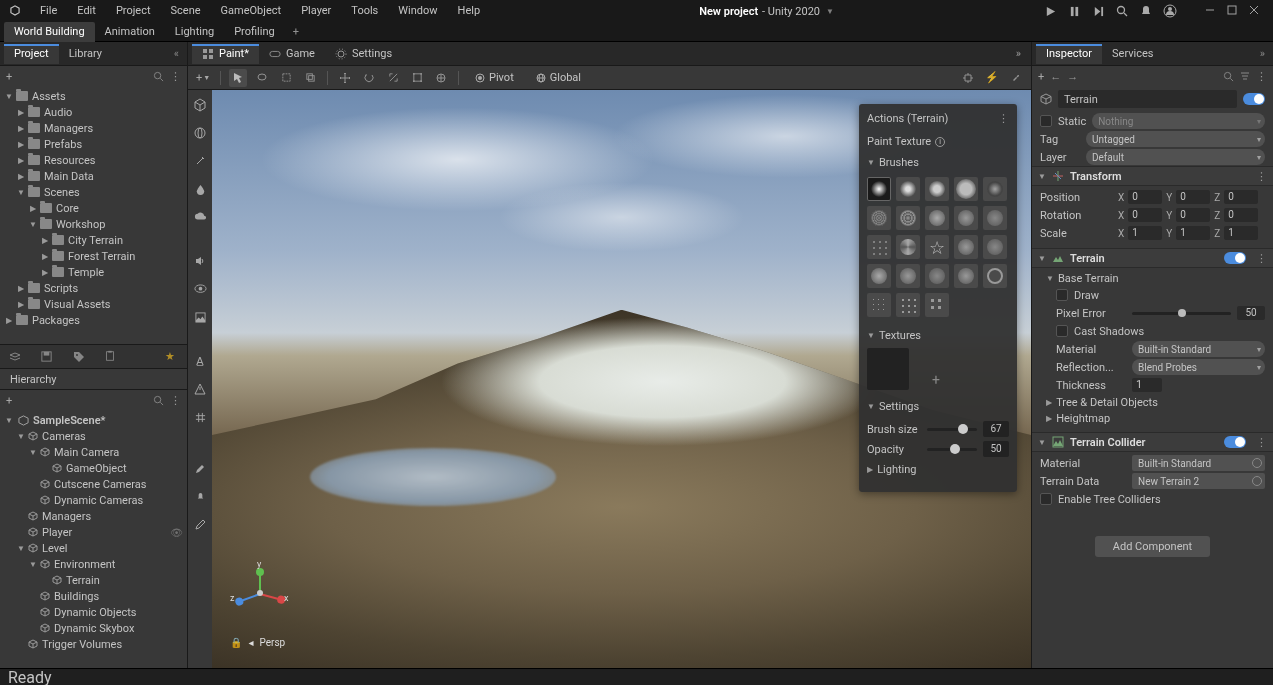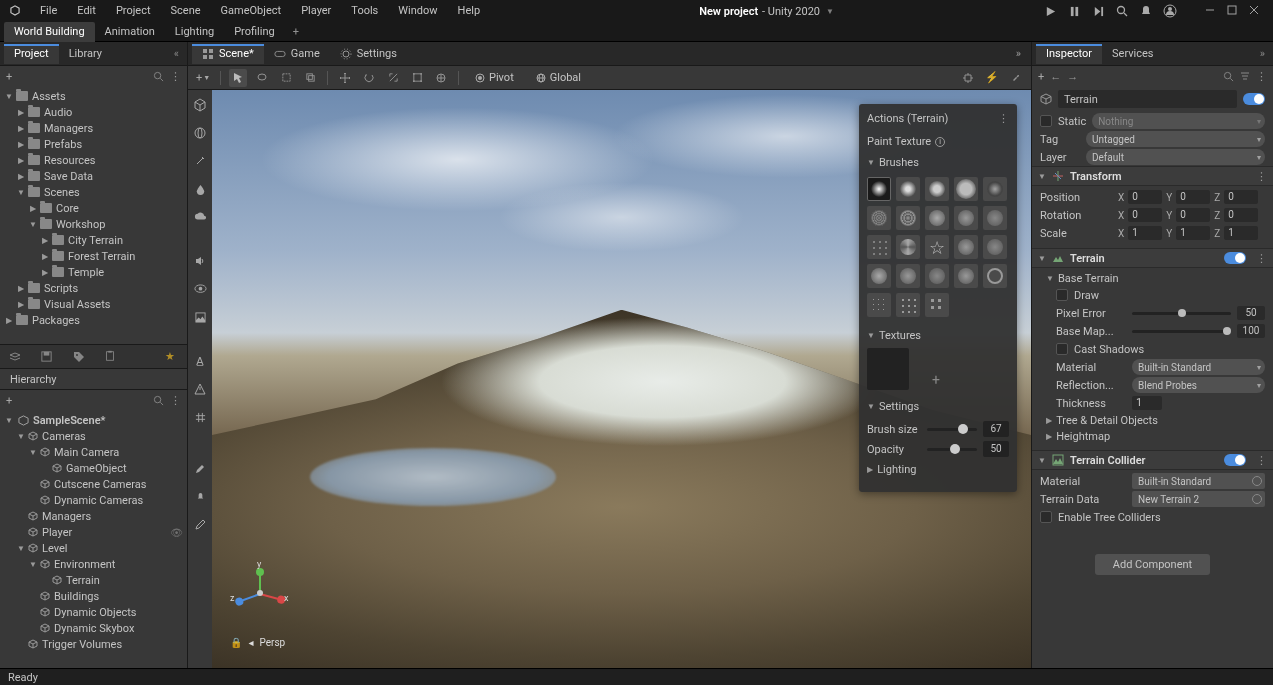--- a/index.html
+++ b/index.html
@@ -127,21 +127,21 @@
 .slider-row { display:flex; align-items:center; padding:2px 8px; gap:6px; height:18px; }
 .slider-row .sl { flex:1; height:3px; background:#222; border-radius:2px; position:relative; }
 .slider-row .sl .kn { position:absolute; top:-3px; width:8px; height:8px; background:#bbb; border-radius:50%; }
 .slider-row .sv { width:28px; height:14px; background:#2a2a2a; border-radius:2px; text-align:center; line-height:14px; font-size:10px; }
 .sub-fold { display:flex; align-items:center; padding:2px 8px 2px 14px; gap:4px; cursor:pointer; height:16px; }
 .sub-fold .tw { font-size:8px; opacity:.7; }
 .obj-field { flex:1; height:16px; background:#515151; border-radius:2px; display:flex; align-items:center; padding:0 6px; font-size:10px; position:relative; }
 .obj-field .dot { position:absolute; right:3px; width:10px; height:10px; border:1px solid #888; border-radius:50%; }
 .add-comp { margin:22px auto; padding:4px 18px; background:#515151; border-radius:3px; cursor:pointer; text-align:center; width:fit-content; }
 
-.status { height:17px; background:#1f1f1f; display:flex; align-items:center; padding:0 8px; font-size:11px; border-top:1px solid #000;}
+.status { height:17px; background:#1f1f1f; display:flex; align-items:center; padding:0 8px; font-size:16px; border-top:1px solid #000;}
 
 svg { display:block; }
 .mini-ico{width:12px;height:12px;opacity:.85;}
 </style>
 </head>
 <body>
 
 <div class="menubar">
   <svg class="logo" viewBox="0 0 24 24">
       <path fill="#c4c4c4" d="M12 2l8 4.5v9L12 20l-8-4.5v-9L12 2zm0 2.3L6 7.6v6.8l6 3.3 6-3.3V7.6l-6-3.3z"></path>
@@ -265,21 +265,21 @@
           <span class="lbl">Prefabs</span>
         </div>
         <div class="node" style="padding-left: 16px;">
           <span class="arrow">▶</span>
           <span class="ficon"></span>
           <span class="lbl">Resources</span>
         </div>
         <div class="node" style="padding-left: 16px;">
           <span class="arrow">▶</span>
           <span class="ficon"></span>
-          <span class="lbl">Save Data</span>
+          <span class="lbl">Main Data</span>
         </div>
         <div class="node" style="padding-left: 16px;">
           <span class="arrow">▼</span>
           <span class="ficon"></span>
           <span class="lbl">Scenes</span>
         </div>
         <div class="node" style="padding-left: 28px;">
           <span class="arrow">▶</span>
           <span class="ficon"></span>
           <span class="lbl">Core</span>
@@ -502,21 +502,21 @@
 
   <div class="center-col">
     <div class="center-tabs">
       <div class="ctab active">
         <svg class="mini-ico" viewBox="0 0 12 12">
             <rect x="1" y="1" width="4" height="4" fill="#aaa"></rect>
             <rect x="7" y="1" width="4" height="4" fill="#aaa"></rect>
             <rect x="1" y="7" width="4" height="4" fill="#aaa"></rect>
             <rect x="7" y="7" width="4" height="4" fill="#aaa"></rect>
           </svg>
-        <span>Scene*</span>
+        <span>Paint*</span>
       </div>
       <div class="ctab">
         <svg class="mini-ico" viewBox="0 0 14 10">
             <rect x="1" y="2" width="12" height="6" rx="3" fill="none" stroke="#aaa"></rect>
           </svg>
         <span>Game</span>
       </div>
       <div class="ctab">
         <svg class="mini-ico" viewBox="0 0 12 12">
             <circle cx="6" cy="6" r="3" fill="none" stroke="#aaa"></circle>
@@ -932,27 +932,20 @@
             <span class="checkbox"></span>
             <span>Draw</span>
           </div>
         <div class="slider-row" style="padding-left:24px">
           <span class="insp-label" style="width:70px">Pixel Error</span>
           <div class="sl">
               <div class="kn" style="left:46%"></div>
             </div>
           <div class="sv">50</div>
         </div>
-        <div class="slider-row" style="padding-left:24px">
-          <span class="insp-label" style="width:70px">Base Map...</span>
-          <div class="sl">
-              <div class="kn" style="left:92%"></div>
-            </div>
-          <div class="sv">100</div>
-        </div>
         <div class="insp-row" style="padding-left:24px">
             <span class="checkbox"></span>
             <span>Cast Shadows</span>
           </div>
         <div class="insp-row" style="padding-left:24px">
             <span class="insp-label" style="width:70px">Material</span>
             <div class="dd">Built-in Standard</div>
           </div>
         <div class="insp-row" style="padding-left:24px">
             <span class="insp-label" style="width:70px">Reflection...</span>

